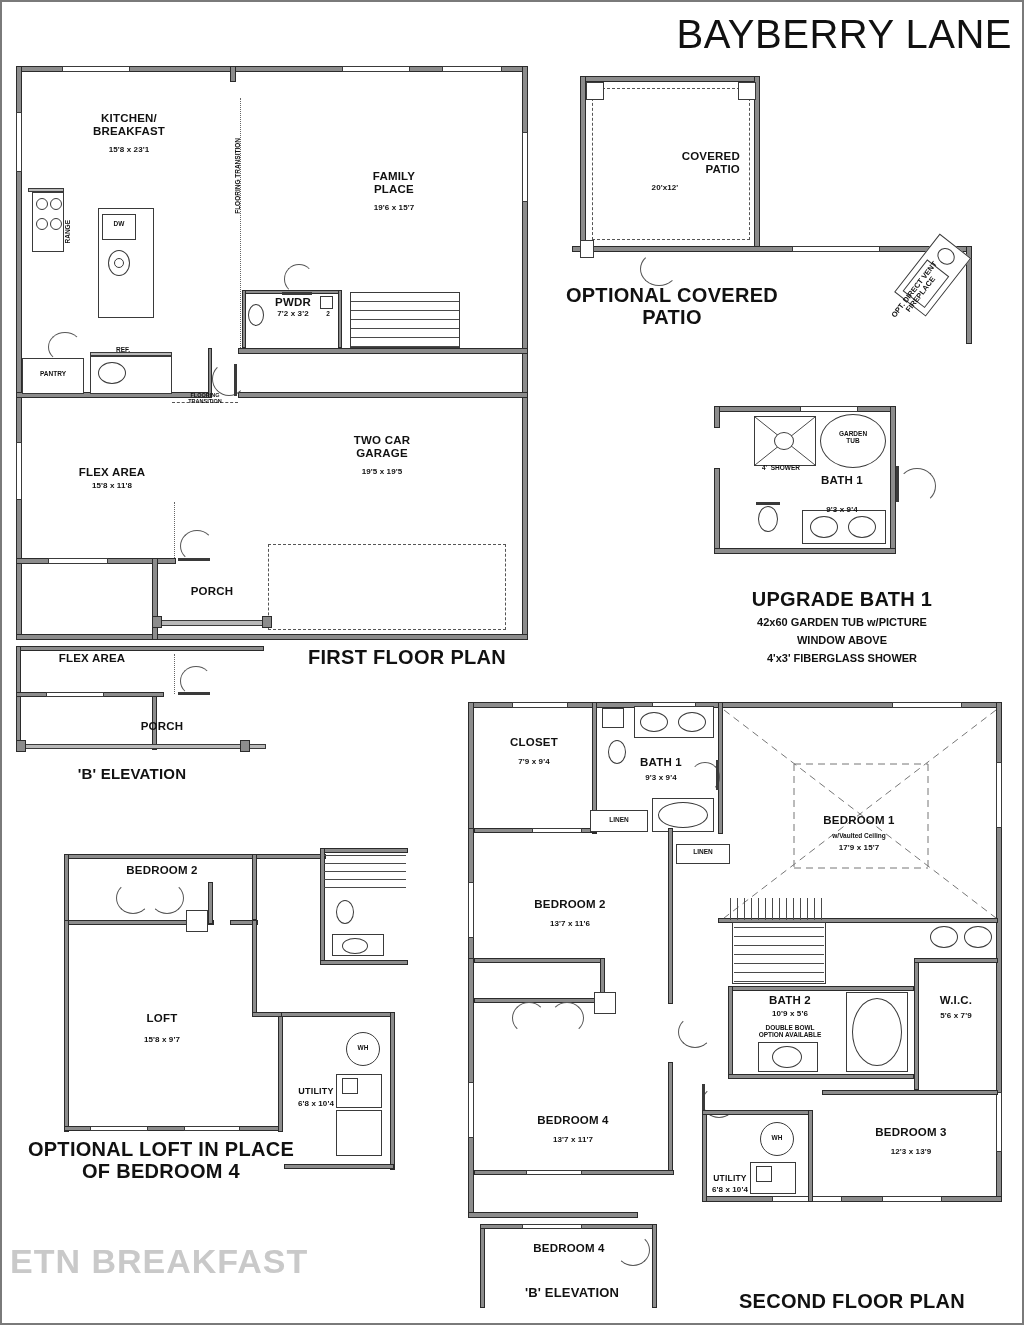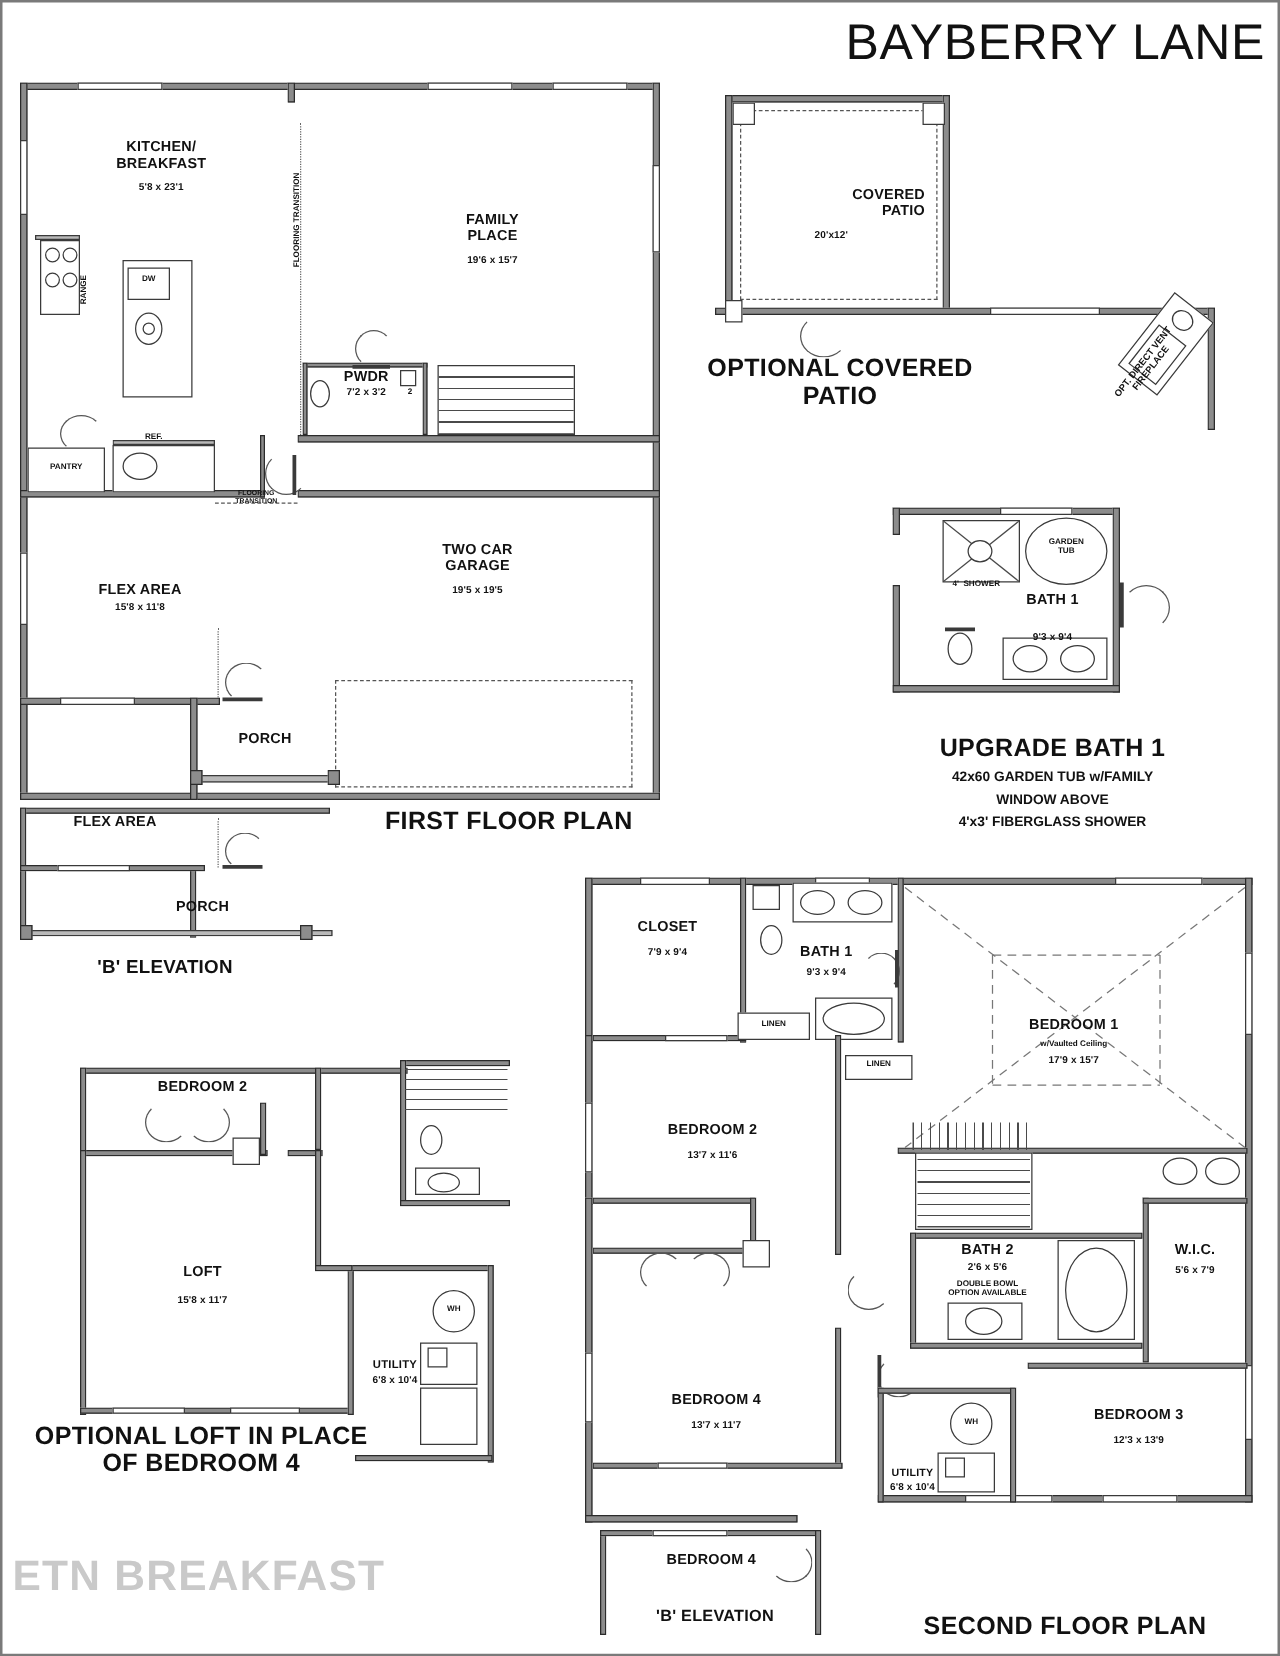--- a/index.html
+++ b/index.html
@@ -109,21 +109,21 @@
     <div class="oval" style="left:96px;top:360px;width:28px;height:22px;"></div>
     <div class="t tiny" style="left:96px;top:344px;width:50px;">REF.</div>
     <div class="wallL" style="left:88px;top:350px;width:82px;height:4px;"></div>
 
     <div class="box" style="left:20px;top:356px;width:62px;height:36px;"></div>
     <div class="t tiny" style="left:20px;top:368px;width:62px;">PANTRY</div>
     <div class="arc" style="left:46px;top:330px;width:34px;height:30px;transform:scaleY(-1);"></div>
 
     <div class="t room" style="left:42px;top:110px;width:170px;">KITCHEN/
 BREAKFAST</div>
-    <div class="t dim" style="left:42px;top:144px;width:170px;">5'8 x 23'1</div>
+    <div class="t dim" style="left:42px;top:144px;width:170px;">15'8 x 23'1</div>
 
     <div class="t room" style="left:312px;top:168px;width:160px;">FAMILY
 PLACE</div>
     <div class="t dim" style="left:312px;top:202px;width:160px;">19'6 x 15'7</div>
 
     <div class="t room" style="left:20px;top:464px;width:180px;">FLEX AREA</div>
     <div class="t dim" style="left:20px;top:480px;width:180px;">15'8 x 11'8</div>
     <div class="wall" style="left:14px;top:556px;width:160px;height:6px;"></div>
     <div class="box" style="left:46px;top:556px;width:60px;height:6px;background:#fff;"></div>
     <div class="boxdl" style="left:172px;top:500px;height:56px;"></div>
@@ -214,21 +214,21 @@
     <div class="oval" style="left:808px;top:514px;width:28px;height:22px;"></div>
     <div class="oval" style="left:846px;top:514px;width:28px;height:22px;"></div>
 
     <div class="arc" style="left:896px;top:466px;width:38px;height:36px;transform:rotate(180deg);"></div>
     <div class="thin" style="left:894px;top:464px;width:3px;height:36px;"></div>
 
     <div class="t room" style="left:780px;top:472px;width:120px;">BATH 1</div>
     <div class="t dim" style="left:780px;top:504px;width:120px;">9'3 x 9'4</div>
 
     <div class="t plantitle" style="left:690px;top:586px;width:300px;">UPGRADE BATH 1</div>
-    <div class="t sub" style="left:680px;top:614px;width:320px;">42x60 GARDEN TUB w/FAMILY</div>
+    <div class="t sub" style="left:680px;top:614px;width:320px;">42x60 GARDEN TUB w/PICTURE</div>
     <div class="t sub" style="left:680px;top:632px;width:320px;">WINDOW ABOVE</div>
     <div class="t sub" style="left:680px;top:650px;width:320px;">4'x3' FIBERGLASS SHOWER</div>
   </div>
 
   <div>
     <div class="wall" style="left:62px;top:852px;width:262px;height:5px;"></div>
     <div class="wall" style="left:62px;top:852px;width:5px;height:70px;"></div>
     <div class="wall" style="left:62px;top:918px;width:150px;height:5px;"></div>
     <div class="wall" style="left:206px;top:880px;width:5px;height:42px;"></div>
     <div class="wall" style="left:250px;top:852px;width:5px;height:66px;"></div>
@@ -249,21 +249,21 @@
 
     <div class="wall" style="left:62px;top:918px;width:5px;height:212px;"></div>
     <div class="wall" style="left:62px;top:1124px;width:218px;height:5px;"></div>
     <div class="box" style="left:88px;top:1124px;width:58px;height:5px;background:#fff;"></div>
     <div class="box" style="left:182px;top:1124px;width:56px;height:5px;background:#fff;"></div>
     <div class="wall" style="left:276px;top:1010px;width:5px;height:120px;"></div>
     <div class="wall" style="left:276px;top:1010px;width:116px;height:5px;"></div>
     <div class="wall" style="left:250px;top:918px;width:5px;height:96px;"></div>
     <div class="wall" style="left:250px;top:1010px;width:30px;height:5px;"></div>
     <div class="t room" style="left:70px;top:1010px;width:180px;">LOFT</div>
-    <div class="t dim" style="left:70px;top:1034px;width:180px;">15'8 x 11'7</div>
+    <div class="t dim" style="left:70px;top:1034px;width:180px;">15'8 x 9'7</div>
 
     <div class="wall" style="left:388px;top:1010px;width:5px;height:158px;"></div>
     <div class="wall" style="left:282px;top:1162px;width:110px;height:5px;"></div>
     <div class="oval" style="left:344px;top:1030px;width:34px;height:34px;"></div>
     <div class="t tiny" style="left:344px;top:1042px;width:34px;">WH</div>
     <div class="box" style="left:334px;top:1072px;width:46px;height:34px;"></div>
     <div class="box" style="left:340px;top:1076px;width:16px;height:16px;"></div>
     <div class="box" style="left:334px;top:1108px;width:46px;height:46px;"></div>
     <div class="t room" style="left:284px;top:1084px;width:60px;font-size:9px;">UTILITY</div>
     <div class="t dim" style="left:284px;top:1098px;width:60px;">6'8 x 10'4</div>
@@ -347,21 +347,21 @@
     <div class="hatch" style="left:728px;top:896px;width:96px;height:22px;"></div>
 
     <div class="wall" style="left:726px;top:984px;width:186px;height:5px;"></div>
     <div class="wall" style="left:726px;top:984px;width:5px;height:92px;"></div>
     <div class="wall" style="left:726px;top:1072px;width:186px;height:5px;"></div>
     <div class="box" style="left:844px;top:990px;width:62px;height:80px;"></div>
     <div class="oval" style="left:850px;top:996px;width:50px;height:68px;"></div>
     <div class="box" style="left:756px;top:1040px;width:60px;height:30px;"></div>
     <div class="oval" style="left:770px;top:1044px;width:30px;height:22px;"></div>
     <div class="t room" style="left:736px;top:992px;width:104px;">BATH 2</div>
-    <div class="t dim" style="left:736px;top:1008px;width:104px;">2'6 x 5'6</div>
+    <div class="t dim" style="left:736px;top:1008px;width:104px;">10'9 x 5'6</div>
     <div class="t tiny" style="left:730px;top:1022px;width:116px;">DOUBLE BOWL
 OPTION AVAILABLE</div>
 
     <div class="wall" style="left:912px;top:956px;width:5px;height:132px;"></div>
     <div class="wall" style="left:912px;top:956px;width:84px;height:5px;"></div>
     <div class="oval" style="left:928px;top:924px;width:28px;height:22px;"></div>
     <div class="oval" style="left:962px;top:924px;width:28px;height:22px;"></div>
     <div class="t room" style="left:912px;top:992px;width:84px;">W.I.C.</div>
     <div class="t dim" style="left:912px;top:1010px;width:84px;">5'6 x 7'9</div>
 

